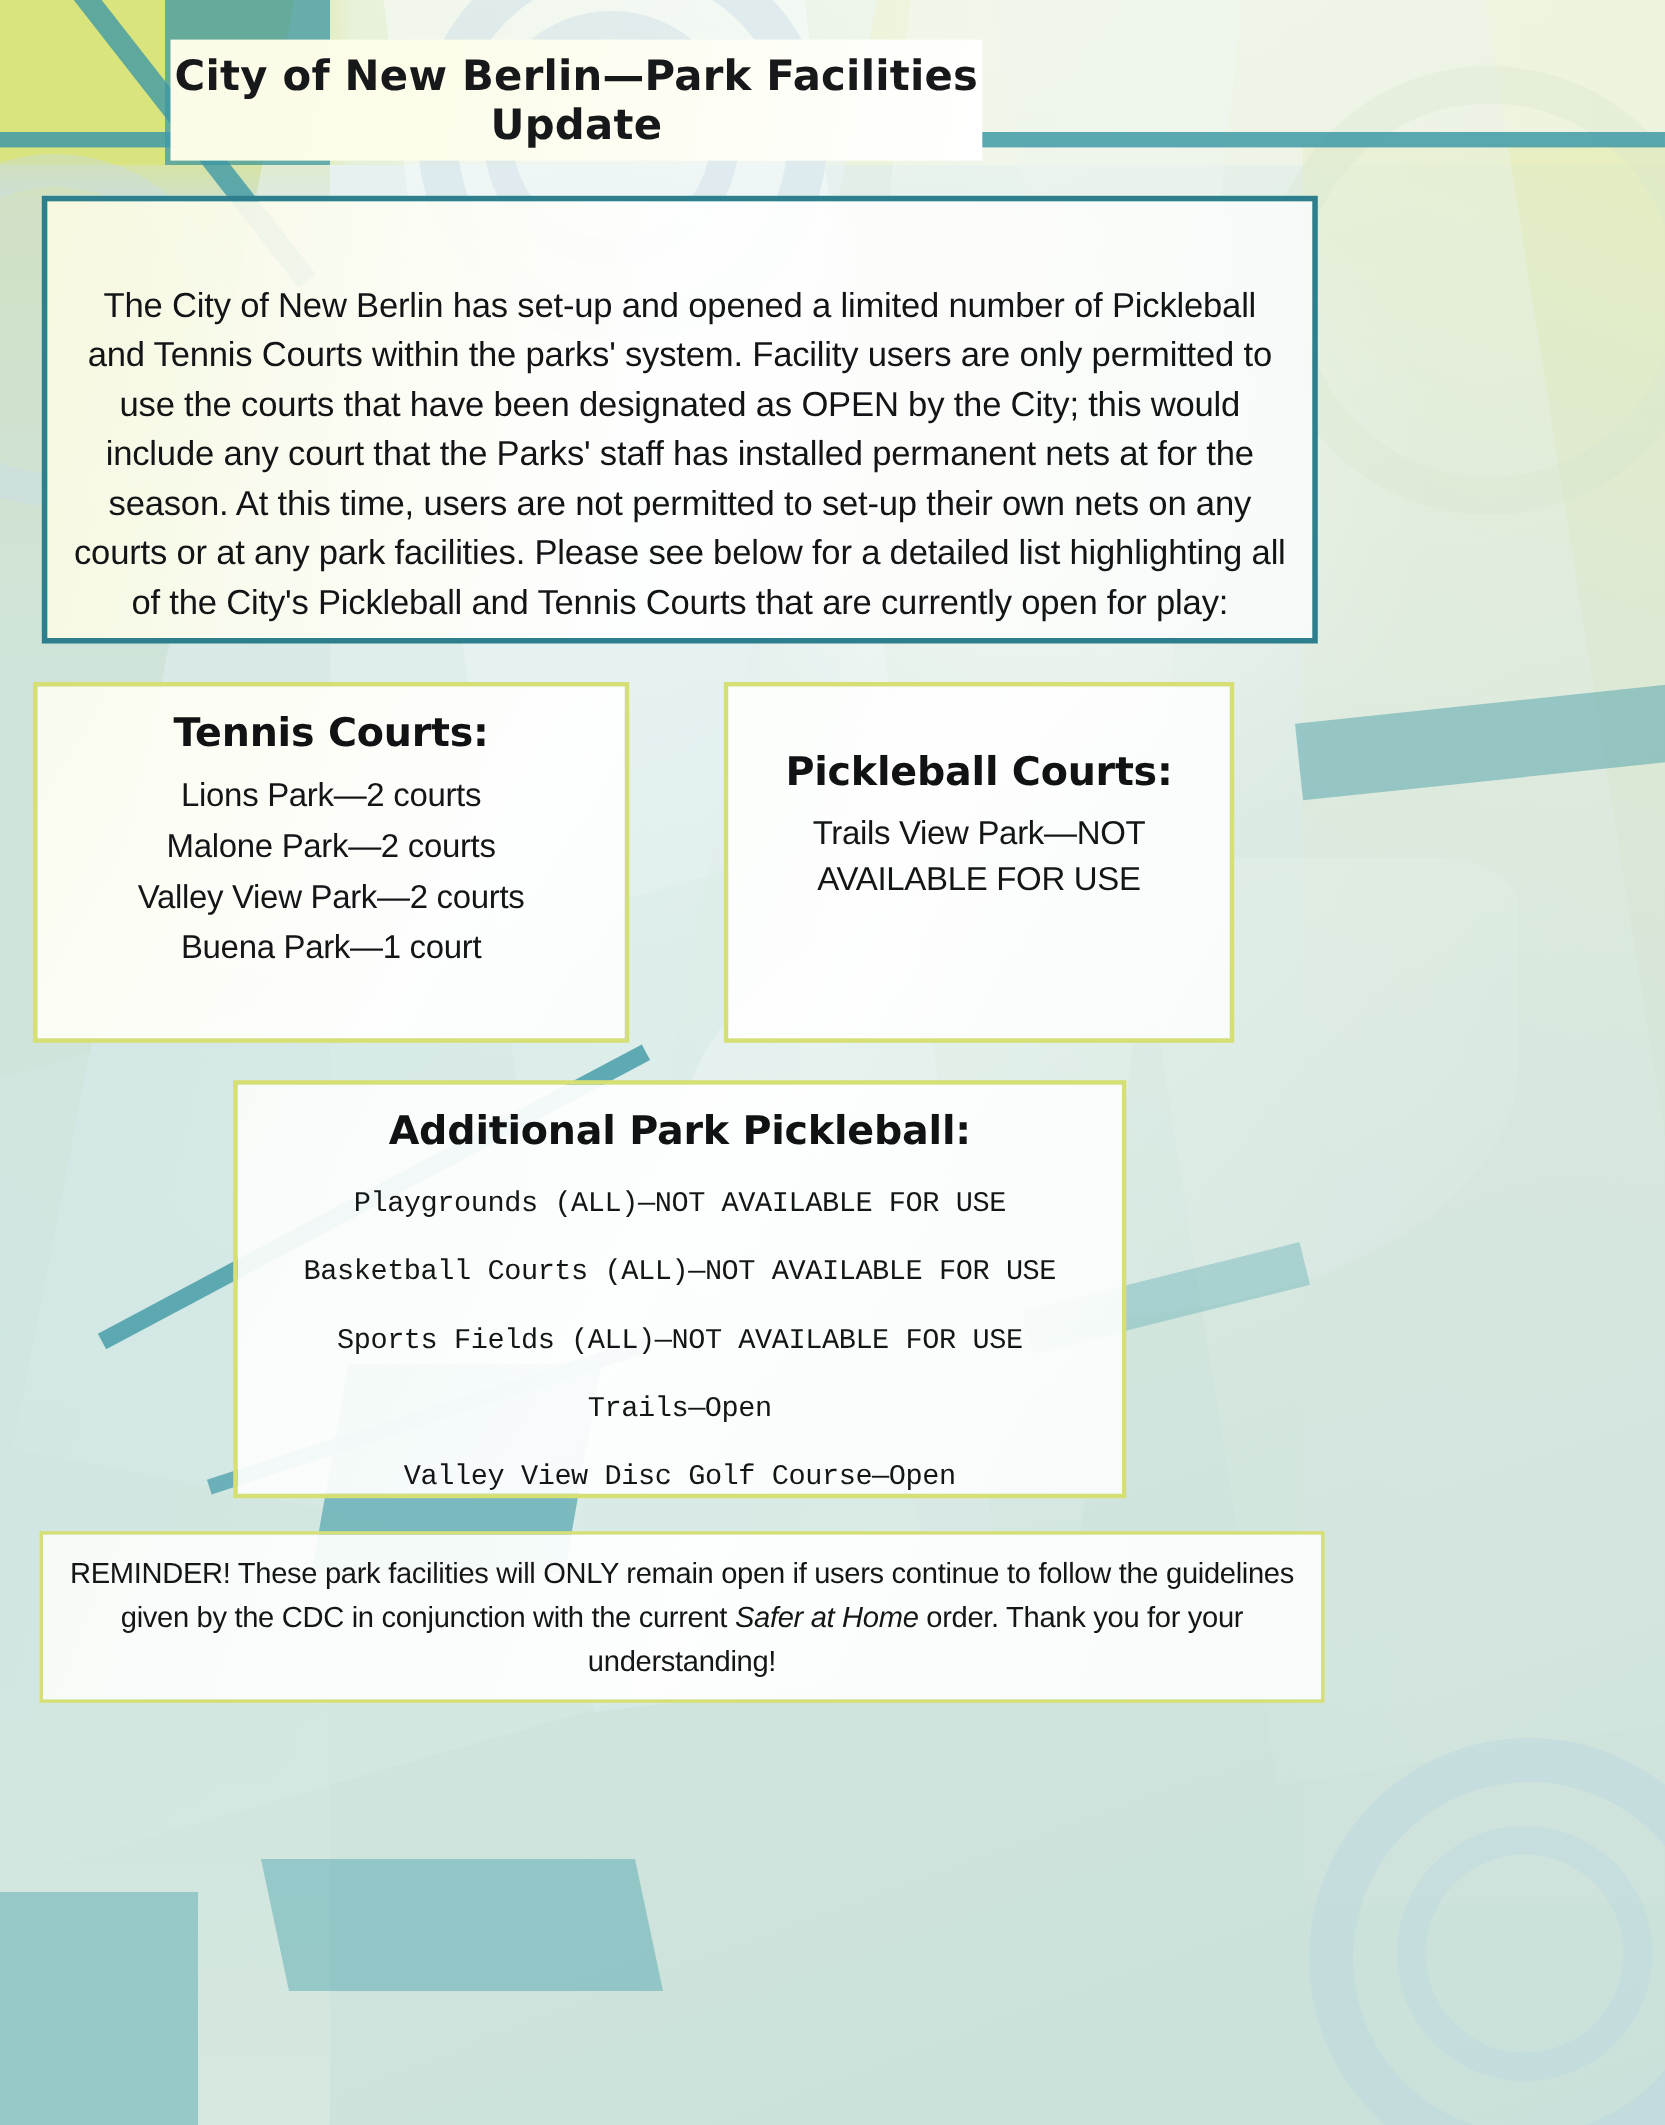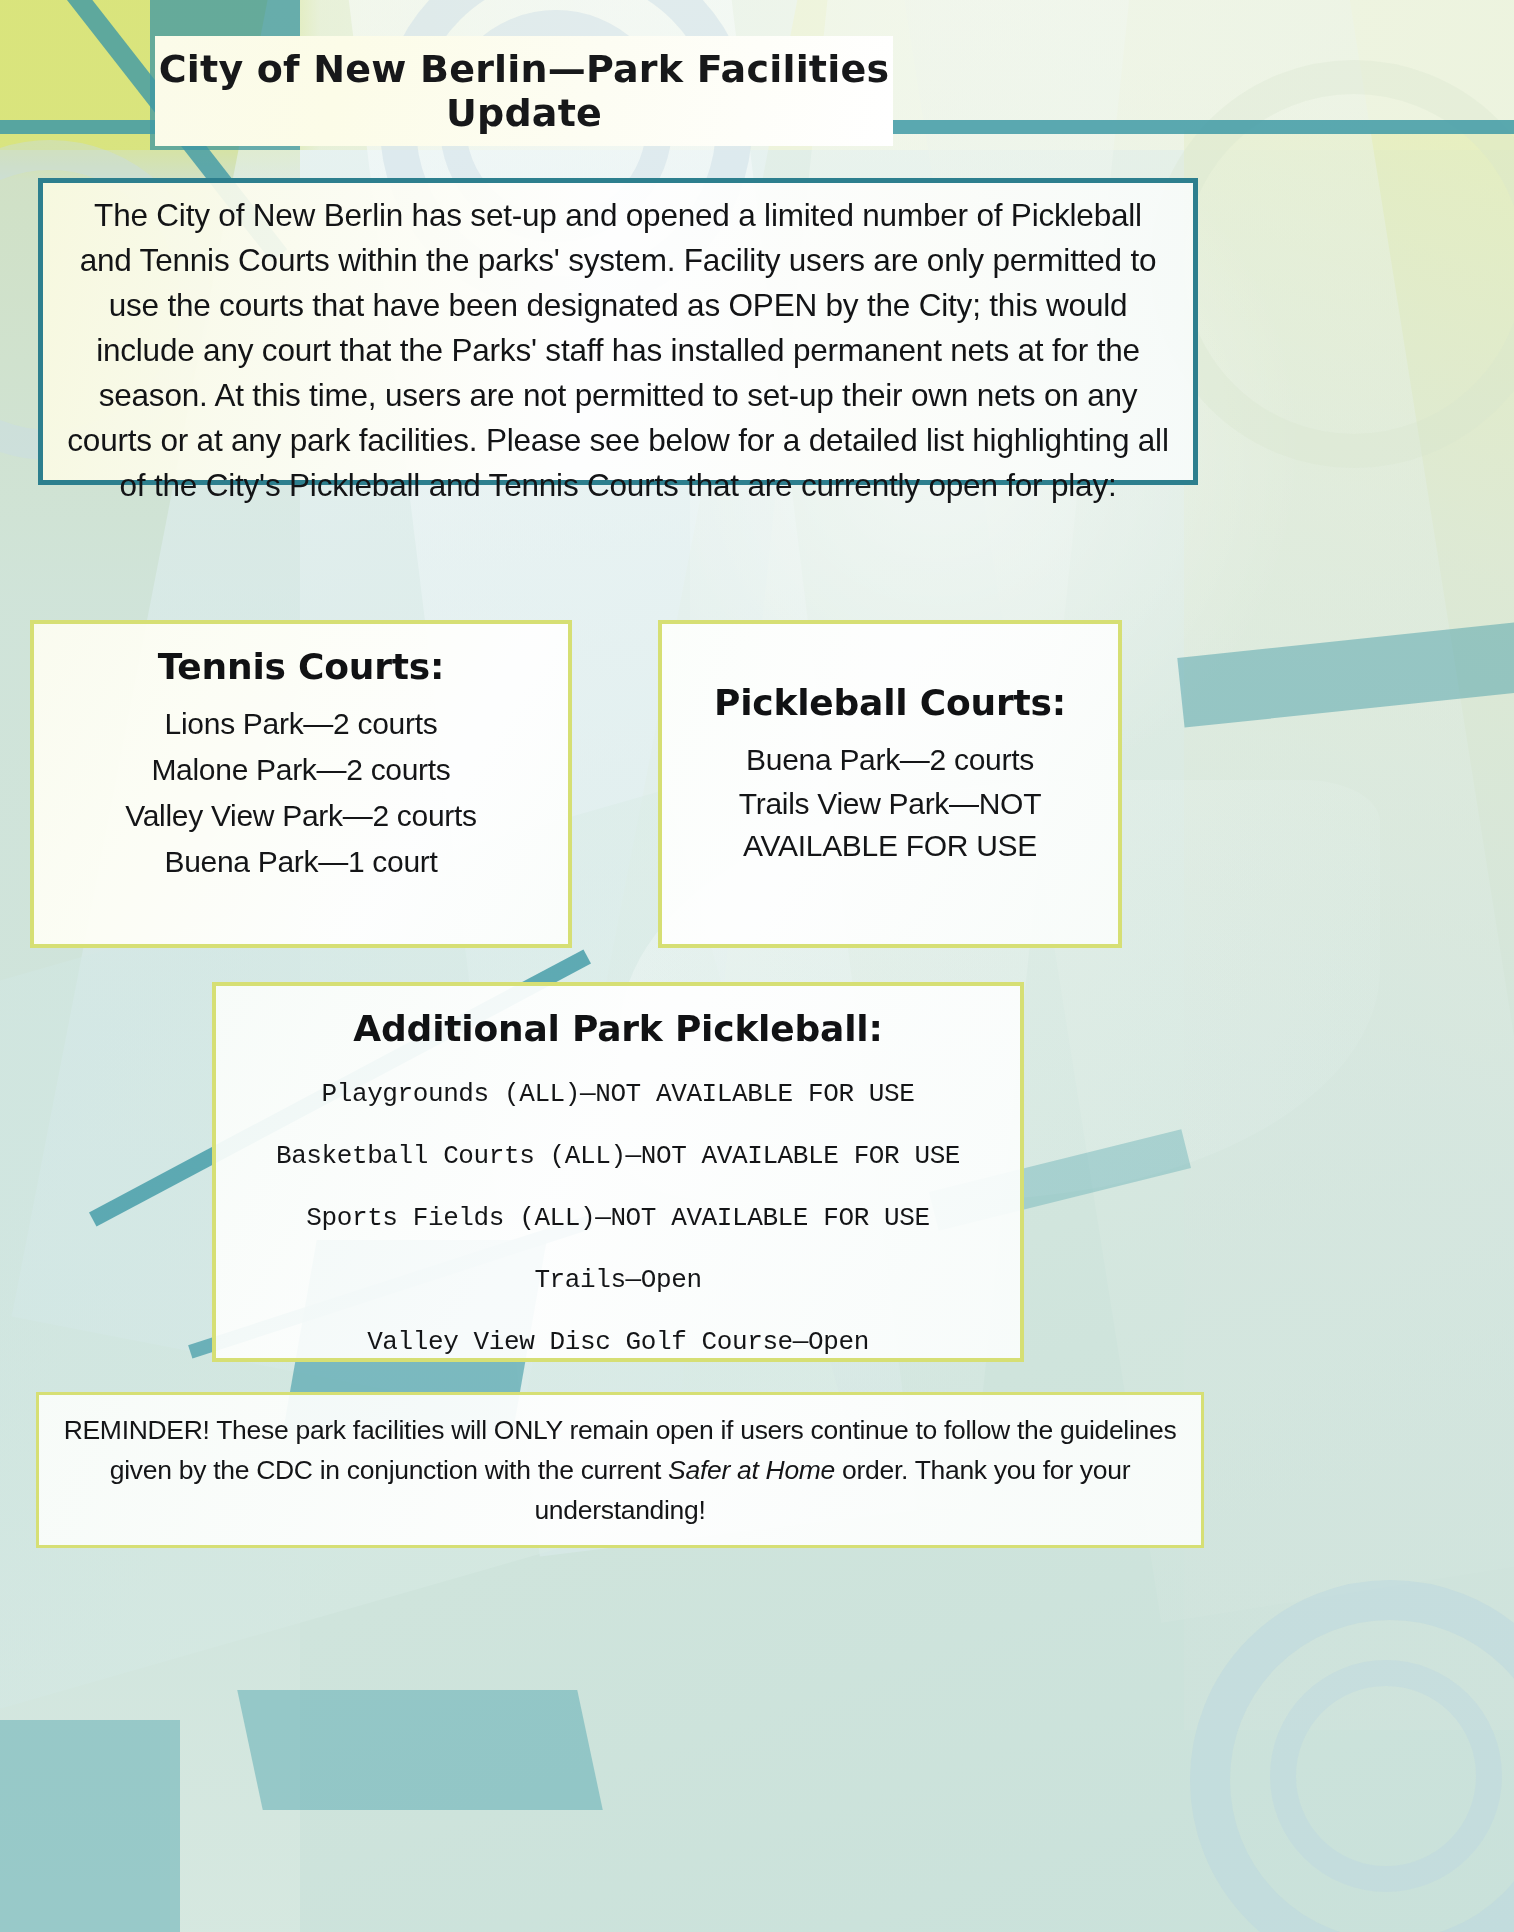--- a/index.html
+++ b/index.html
@@ -153,25 +153,25 @@
     font-weight: bold;
     font-size: 38px;
     color: #17181a;
     letter-spacing: .2px;
     text-align: center;
   }
 
   .intro-box {
     position: absolute;
     left: 38px; top: 178px;
-    width: 1160px; height: 307px;
+    width: 1160px; height: 407px;
     border: 5px solid #2d7f8e;
     background: linear-gradient(100deg, rgba(250,250,225,.92) 0%, rgba(252,252,238,.92) 18%, rgba(255,255,255,.93) 48%, rgba(252,253,250,.92) 75%, rgba(247,251,250,.92) 100%);
     box-sizing: border-box;
-    display: flex; align-items: flex-start; justify-content: center;
+    display: flex; align-items: flex-end; justify-content: center;
     padding: 10px 24px;
   }
   .intro-text {
     font-family: "Liberation Sans", sans-serif;
     font-size: 31.5px;
     line-height: 45px;
     color: #131416;
     text-align: center;
     letter-spacing: -0.2px;
   }
@@ -292,21 +292,20 @@
   <div class="tennis-box">
     <div class="box-heading">Tennis Courts:</div>
     <div class="box-line">Lions Park—2 courts</div>
     <div class="box-line">Malone Park—2 courts</div>
     <div class="box-line">Valley View Park—2 courts</div>
     <div class="box-line">Buena Park—1 court</div>
   </div>
 
   <div class="pickle-box">
     <div class="box-heading">Pickleball Courts:</div>
-    <div class="box-line">Buena Park—2 courts</div>
     <div class="box-line" style="line-height:42px;">Trails View Park—NOT AVAILABLE FOR USE</div>
   </div>
 
   <div class="amen-box">
     <div class="box-heading">Additional Park Pickleball:</div>
     <div class="amen-line">Playgrounds (ALL)—NOT AVAILABLE FOR USE</div>
     <div class="amen-line">Basketball Courts (ALL)—NOT AVAILABLE FOR USE</div>
     <div class="amen-line">Sports Fields (ALL)—NOT AVAILABLE FOR USE</div>
     <div class="amen-line">Trails—Open</div>
     <div class="amen-line">Valley View Disc Golf Course—Open</div>

